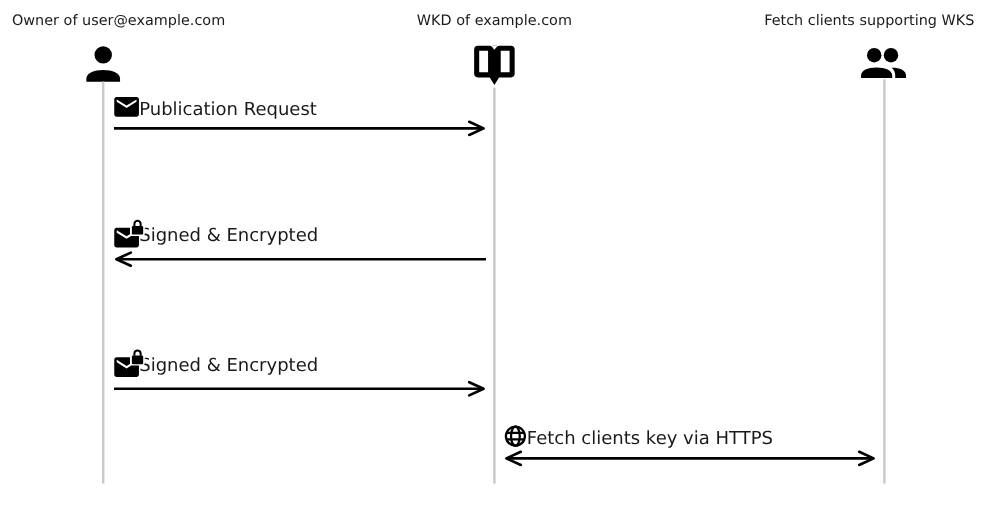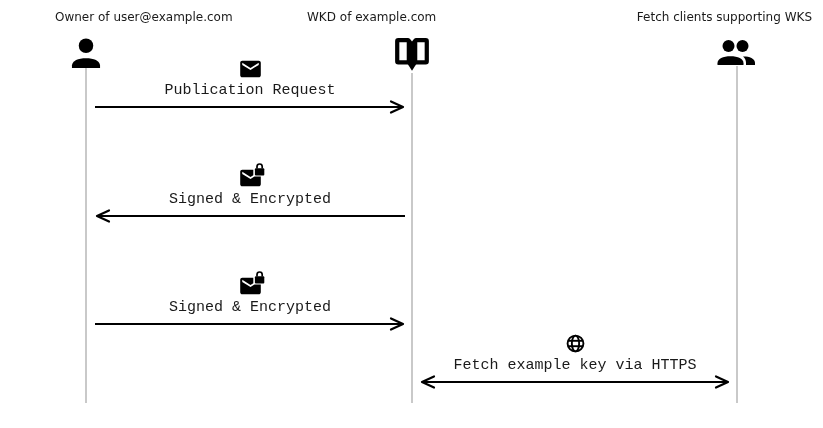--- a/index.html
+++ b/index.html
@@ -1,31 +1,31 @@
 <!DOCTYPE html>
 <html><head>
 <meta charset="utf-8">
 <style>
   html,body{margin:0;padding:0;background:#ffffff;}
   .canvas{
     position:relative;width:823px;height:428px;background:#ffffff;
     font-family:"DejaVu Sans","Liberation Sans",sans-serif;color:#1a1a1a;
     overflow:hidden;
   }
-  .toplabel{position:absolute;top:10px;font-size:12px;line-height:15px;white-space:nowrap;margin-left:45px;}
+  .toplabel{position:absolute;top:10px;font-size:12px;line-height:15px;white-space:nowrap;}
   .toplabel.owner{left:10px;}
-  .toplabel.wkd{left:262px;width:300px;}
+  .toplabel.wkd{left:262px;width:300px;text-align:center;}
   .toplabel.clients{right:11px;text-align:right;}
   .actor-icon{position:absolute;line-height:0;}
   .actor-icon svg{display:block;}
   .lifeline{position:absolute;width:2px;background:#c9c9c9;}
   .lifeline.owner{left:85px;top:68px;height:335px;}
   .lifeline.wkd{left:411px;top:73px;height:330px;}
   .lifeline.clients{left:736px;top:66px;height:337px;}
-  .msg{position:absolute;display:flex;flex-direction:column;align-items:center;font-family:Liberation Mono, monospace;}
+  .msg{position:absolute;display:flex;flex-direction:row;align-items:center;}
   .msg .line{font-size:15px;line-height:20px;white-space:nowrap;}
   .msg .icon{position:relative;display:inline-block;line-height:0;margin-bottom:3px;}
   .msg .icon.maillock{margin-top:7px;}
   .locksvg{position:absolute;top:-7px;right:-5px;}
   .arrow{position:absolute;line-height:0;}
   .arrow svg{display:block;}
   .m12{left:95px;width:310px;}  
   .m23{left:420px;width:310px;} 
 </style>
 </head>
@@ -124,21 +124,21 @@
 
   <div class="msg m23" style="bottom:52px;">
     <span class="icon">
       <svg width="19" height="19" viewBox="0 0 24 24" fill="none" stroke="#000" stroke-width="2.4">
         <circle cx="12" cy="12" r="10"></circle>
         <ellipse cx="12" cy="12" rx="4.6" ry="10"></ellipse>
         <line x1="2.5" y1="8.6" x2="21.5" y2="8.6"></line>
         <line x1="2.5" y1="15.4" x2="21.5" y2="15.4"></line>
       </svg>
     </span>
-    <div class="line">Fetch example key via HTTPS</div>
+    <div class="line">Fetch clients key via HTTPS</div>
   </div>
   <div class="arrow m23" style="top:375px;">
     <svg width="310" height="14">
       <line x1="3" y1="7" x2="307" y2="7" stroke="#000" stroke-width="2.2"></line>
       <polyline points="14,1.5 2,7 14,12.5" fill="none" stroke="#000" stroke-width="2.2" stroke-linecap="round" stroke-linejoin="round"></polyline>
       <polyline points="296,1.5 308,7 296,12.5" fill="none" stroke="#000" stroke-width="2.2" stroke-linecap="round" stroke-linejoin="round"></polyline>
     </svg>
   </div>
 
 </div>

